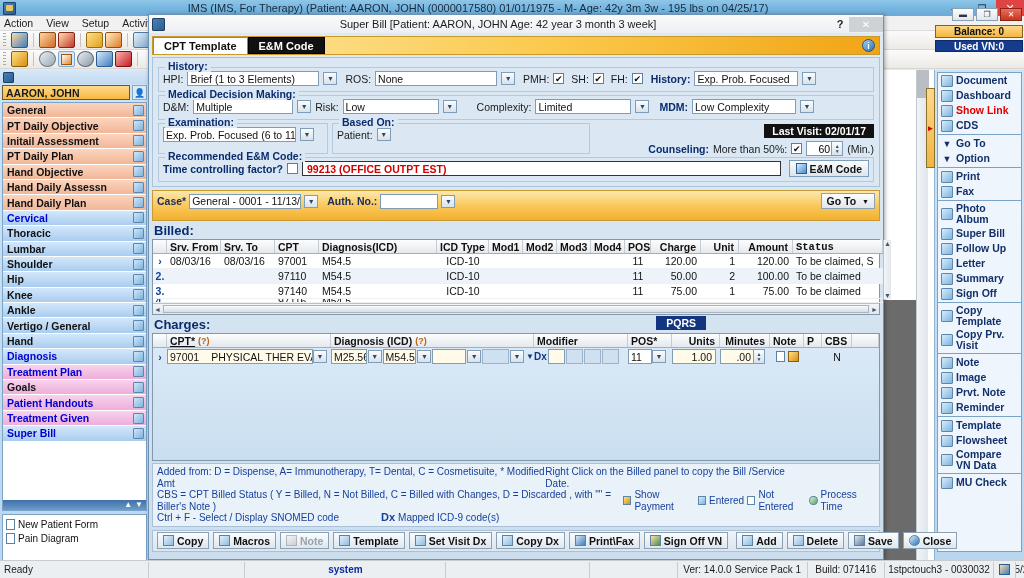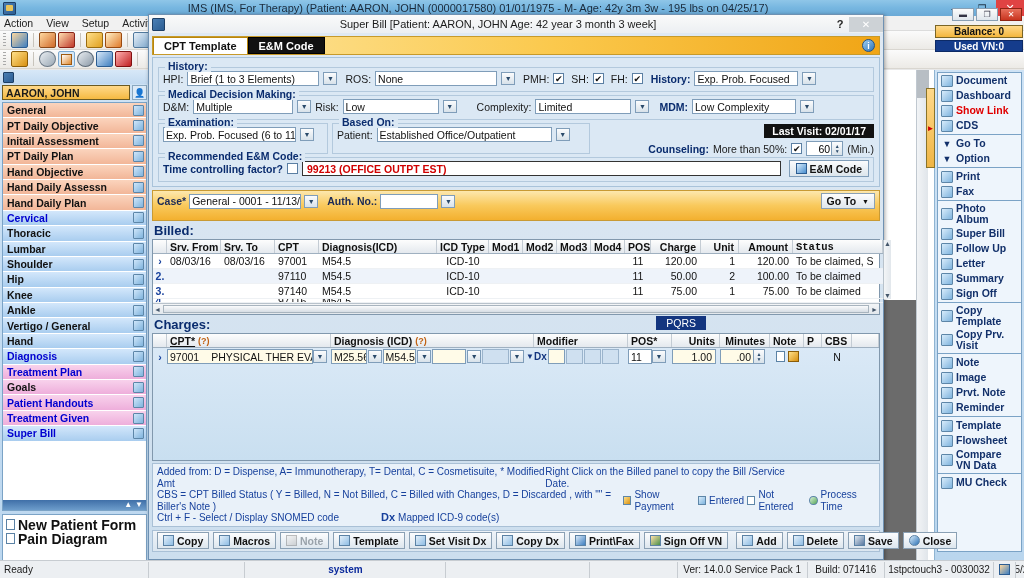--- a/index.html
+++ b/index.html
@@ -99,21 +99,21 @@
   .nav-item.blue  { background:linear-gradient(to bottom,#d3e7fb,#a9cdef); }
   .nav-item.pink  { background:linear-gradient(to bottom,#f8d2ec,#eeaedb); }
   .nav-item.txtblue { color:#0000cf; }
   .nav-blank { height:58px; background:#fff; }
   .nav-scroll { height:10px; background:linear-gradient(to bottom,#3f6fa8,#6c9ccb);
     display:flex; align-items:center; justify-content:flex-end; padding-right:3px; gap:3px;
     color:#fff; font-size:8px; }
   .forms-box { margin:3px 2px 0 2px; border:1px solid #7ba3c6; background:#fff; height:58px;
     padding:3px 0 0 3px; }
   .form-row { display:flex; align-items:center; gap:3px; height:14px;
-    font-weight:bold; font-size:14px; color:#111; }
+    font-weight:normal; font-size:10px; color:#111; }
   .doc-ico { width:9px; height:11px; background:#fff; border:1px solid #5b82a5; }
 
   
   .bg-content {
     position:absolute; left:150px; top:70px; width:790px; height:490px;
     background:#ffffff;
   }
   .bg-text { position:absolute; color:#2a2a2a; font-size:10.5px; }
 
   
@@ -257,21 +257,21 @@
   .vscroll { width:11px; background:linear-gradient(to right,#f3f5f7,#e2e7ec);
     border-left:1px solid #b8c2cb; display:flex; flex-direction:column;
     align-items:center; justify-content:space-between; font-size:7px; color:#44566a; }
   .hscroll { height:11px; background:linear-gradient(to bottom,#f3f5f7,#e2e7ec);
     border-top:1px solid #b8c2cb; display:flex; align-items:center;
     justify-content:space-between; font-size:7px; color:#44566a; padding:0 1px; }
   .hthumb { height:8px; background:linear-gradient(to bottom,#fafbfc,#d6dde4);
     border:1px solid #a8b4be; }
 
   
-  .pqrs { position:absolute; background:#13357f; color:#fff; font-weight:normal;
+  .pqrs { position:absolute; background:#13357f; color:#fff; font-weight:bold;
     font-size:10.5px; padding:1px 10px; }
   .chg-box { background:linear-gradient(to bottom,#dceaf7,#c9dff0); border:1px solid #8198ad; }
   .chg-head { display:flex; height:14px;
     background:linear-gradient(to bottom,#fdfdfd,#e4e9ee); border-bottom:1px solid #9fb0c0; }
   .chg-row { display:flex; height:17px; align-items:center; }
   .q { color:#c06010; font-size:9px; }
 
   
   .legend { background:#e9f1f9; border:1px solid #a9c0d6; padding:2px 4px;
     font-size:10px; color:#16409c; line-height:11.5px; }
@@ -652,21 +652,20 @@
             <div class="grp-title">Examination:</div>
             <div class="row">
               <div class="inp" style="width:133px;">Exp. Prob. Focused (6 to 11 Ele</div>
               <div class="ddbtn">▼</div>
             </div>
           </div>
           <div class="grp" style="width:258px; margin-bottom:3px;">
             <div class="grp-title">Based On:</div>
             <div class="row">
               <span class="lbl-n">Patient:</span>
-              <div class="inp" style="width:175px;">Established Office/Outpatient</div>
               <div class="ddbtn">▼</div>
             </div>
           </div>
           <div style="flex:1; display:flex; flex-direction:column; align-items:flex-end; justify-content:flex-start; padding-top:1px;">
             <div class="lastvisit">Last Visit: 02/01/17</div>
             <div class="row" style="margin-top:2px;">
               <span class="lbl-b">Counseling:</span>
               <span class="lbl-n">More than 50%:</span>
               <div class="cb">✔</div>
               <div style="display:flex;">

